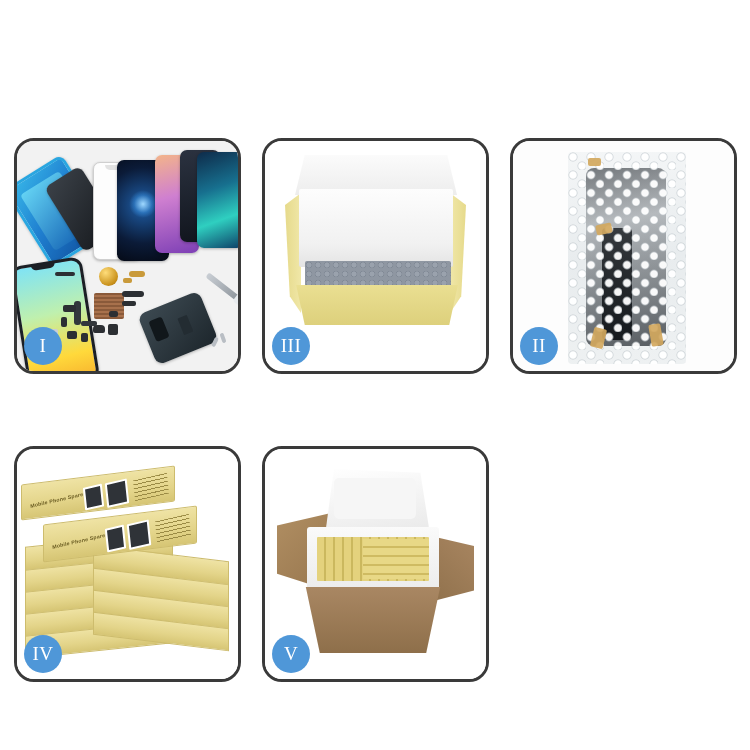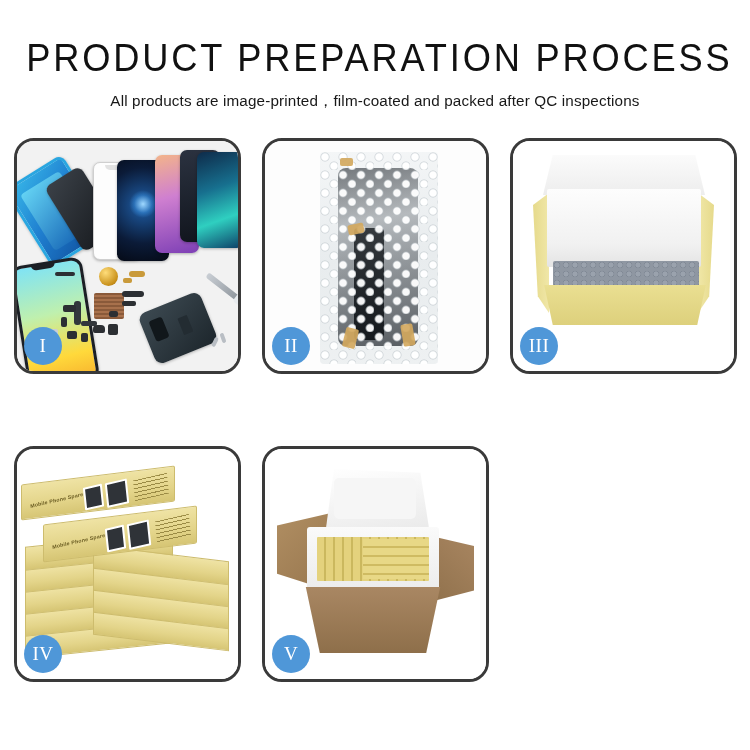--- a/index.html
+++ b/index.html
@@ -289,24 +289,20 @@
     background:linear-gradient(180deg,#b59a73,#9d8259);
     clip-path:polygon(0 32%,100% 0,100% 70%,0 100%);
   }
   .c-tab{position:absolute;background:rgba(130,104,72,.45);border-radius:1px;}
 </style>
 </head>
 <body>
 
 <div class="page">
 
-  <div class="header">
-    <div class="title">PRODUCT PREPARATION PROCESS</div>
-    <div class="subtitle">All products are image-printed，film-coated and packed after QC inspections</div>
-  </div>
 
   <div class="grid">
 
     <div class="panel">
       <div class="panel-inner p1">
         <div class="ph ph-a"></div>
         <div class="ph ph-b"></div>
         <div class="ph ph-glass"></div>
         <div class="ph ph-c"></div>
         <div class="ph ph-d"></div>
@@ -332,46 +328,46 @@
         <div class="chip" style="left:105px;top:160px;width:14px;height:5px;"></div>
         <div class="chip" style="left:33px;top:188px;width:8px;height:13px;border-radius:2px;background:#c9ced4;"></div>
         <div class="tool"></div>
         <div class="chip" style="left:196px;top:196px;width:4px;height:10px;background:#b9bec4;transform:rotate(25deg);"></div>
         <div class="chip" style="left:204px;top:192px;width:4px;height:10px;background:#b9bec4;transform:rotate(-20deg);"></div>
       </div>
       <div class="badge">I</div>
     </div>
 
     <div class="panel">
+      <div class="panel-inner p3">
+        <div class="b3-sideL"></div>
+        <div class="b3-sideR"></div>
+        <div class="b3-lid"></div>
+        <div class="b3-foam"></div>
+        <div class="b3-grey"></div>
+        <div class="b3-front"></div>
+      </div>
+      <div class="badge">III</div>
+    </div>
+
+    <div class="panel">
       <div class="panel-inner p2">
         <div class="bubblebag">
           <div class="darkpart"></div>
           <div class="bubbles"></div>
           <div class="tape" style="left:20px;top:6px;width:13px;height:8px;"></div>
           <div class="tape" style="left:28px;top:72px;width:16px;height:10px;transform:rotate(-12deg);"></div>
           <div class="tape" style="left:24px;top:176px;width:13px;height:20px;transform:rotate(14deg);"></div>
           <div class="tape" style="left:82px;top:172px;width:12px;height:22px;transform:rotate(-10deg);"></div>
         </div>
       </div>
       <div class="badge">II</div>
     </div>
 
     <div class="panel">
-      <div class="panel-inner p3">
-        <div class="b3-sideL"></div>
-        <div class="b3-sideR"></div>
-        <div class="b3-lid"></div>
-        <div class="b3-foam"></div>
-        <div class="b3-grey"></div>
-        <div class="b3-front"></div>
-      </div>
-      <div class="badge">III</div>
-    </div>
-
-    <div class="panel">
       <div class="panel-inner p4">
         <div class="stack">
           <div class="sbox" style="left:8px;top:178px;width:146px;height:22px;transform:skewY(-6deg);"></div>
           <div class="sbox" style="left:8px;top:156px;width:146px;height:22px;transform:skewY(-6deg);"></div>
           <div class="sbox" style="left:8px;top:134px;width:146px;height:22px;transform:skewY(-6deg);"></div>
           <div class="sbox" style="left:8px;top:112px;width:146px;height:22px;transform:skewY(-6deg);"></div>
           <div class="sbox" style="left:8px;top:90px;width:146px;height:22px;transform:skewY(-6deg);"></div>
 
           <div class="sbox" style="left:76px;top:170px;width:134px;height:22px;transform:skewY(7deg);"></div>
           <div class="sbox" style="left:76px;top:148px;width:134px;height:22px;transform:skewY(7deg);"></div>

